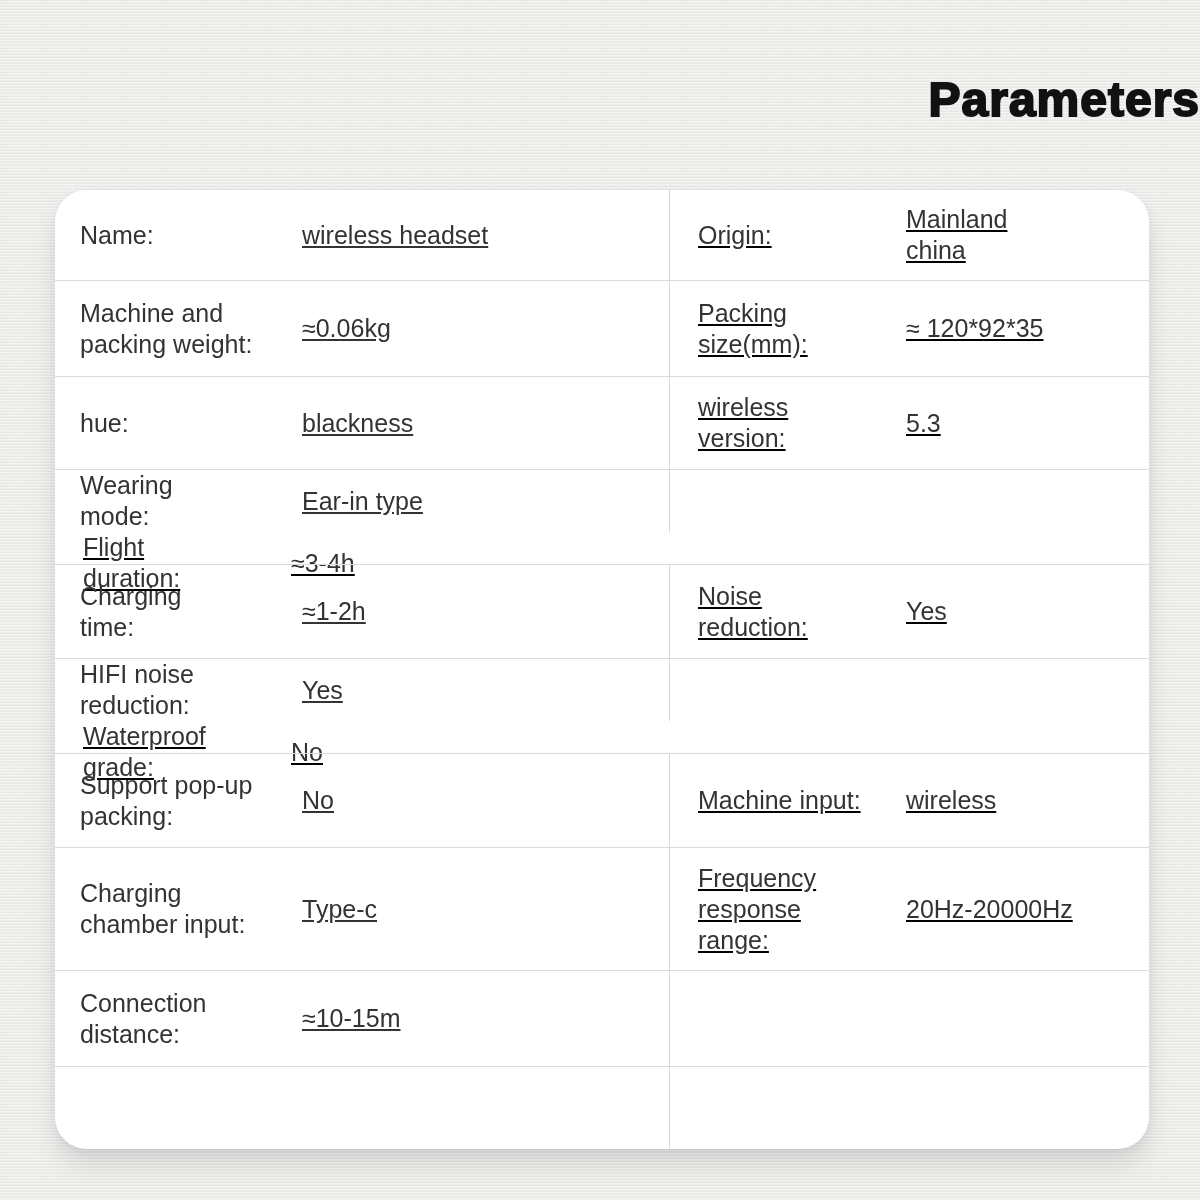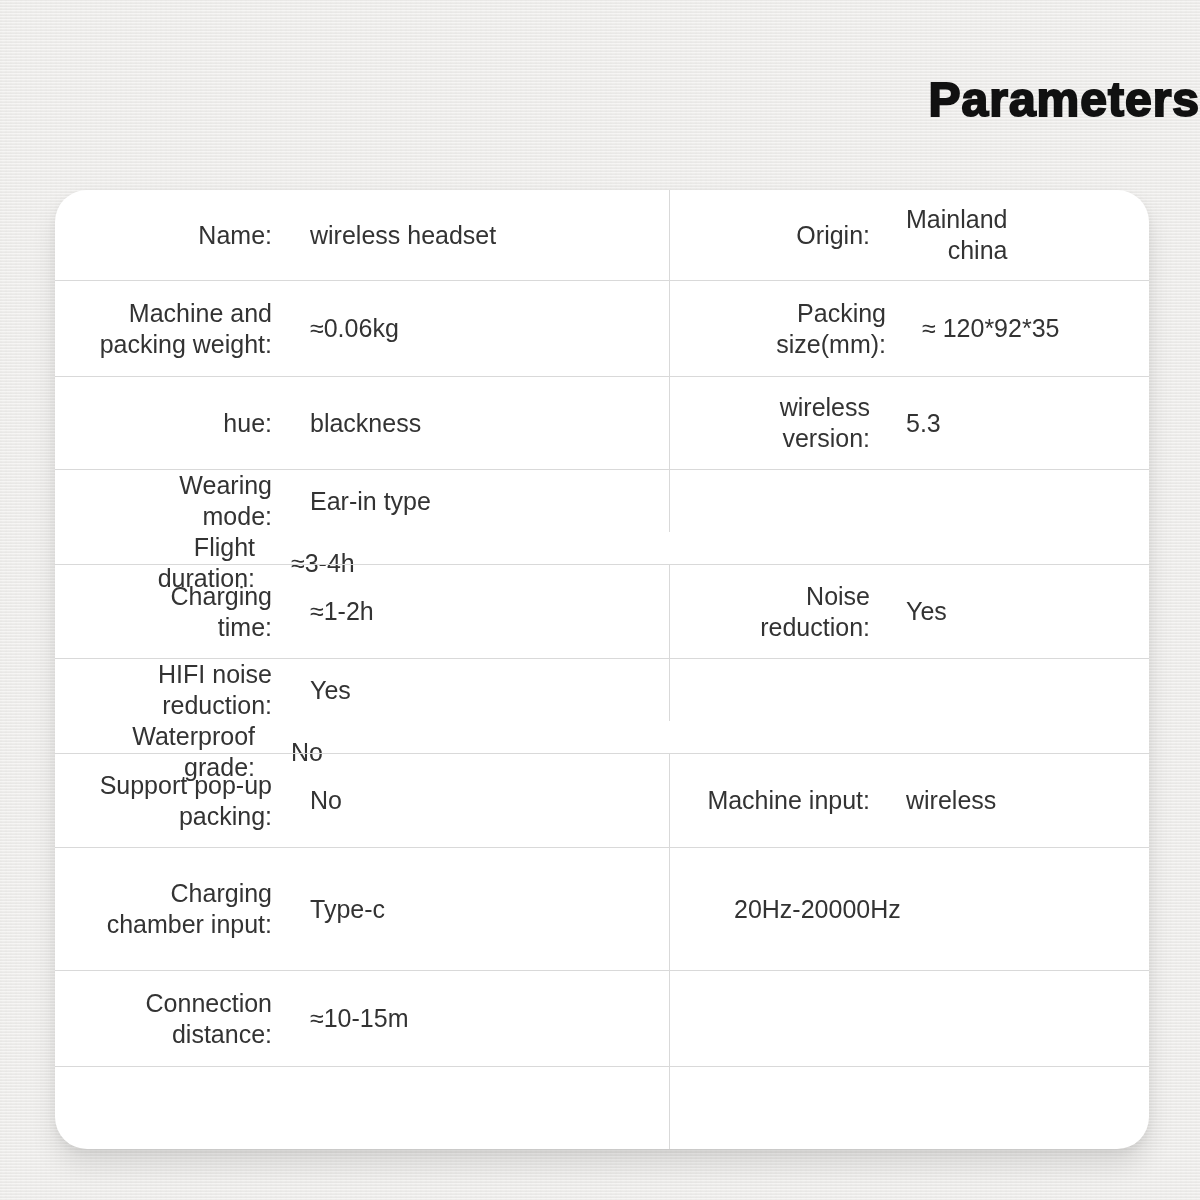--- a/index.html
+++ b/index.html
@@ -52,53 +52,53 @@
   }
 
   .trow {
     display: flex;
     flex: 0 0 auto;
   }
   .trow + .trow {
     border-top: 1px solid #d9d9d9;
   }
   .trow.h90  { height: 90px;  }
-  .trow.h95  { height: 95px; gap: 16px;  }
+  .trow.h95  { height: 95px;  }
   .trow.h92  { height: 92px;  }
   .trow.h94  { height: 94px; flex-direction: column;  }
   .trow.h93  { height: 93px;  }
   .trow.h122 { height: 122px; }
   .trow.fill { flex: 1 1 auto; }
 
   .cell {
     display: flex;
     align-items: center;
     box-sizing: border-box;
-    text-align: right;
   }
   .cell.left {
     width: 615px;
     border-right: 1px solid #d9d9d9;
     padding-left: 25px;
   }
   .cell.right {
     flex: 1;
     padding-left: 28px;
     padding-right: 16px;
+    text-decoration: underline;
   }
 
   .plabel, .pvalue {
     font-size: 25px;
     line-height: 31px;
     color: #333333;
     white-space: pre-line;
   }
   .cell.left  .plabel { width: 192px; flex: 0 0 auto; }
   .cell.right .plabel { width: 172px; flex: 0 0 auto; }
-  .cell.left  .pvalue { margin-left: 38px; }
+  .cell.left  .pvalue { margin-left: 30px; text-decoration: underline; }
   .cell.right .pvalue { margin-left: 36px; }
 </style>
 </head>
 <body>
 
 <div class="page-title">Parameters</div>
 
 <div class="card">
 
   <div class="trow h90">
@@ -189,20 +189,23 @@
     </div>
   </div>
 
   <div class="trow h122">
     <div class="cell left">
       <div class="plabel">Charging
 chamber input:</div>
       <div class="pvalue">Type-c</div>
     </div>
     <div class="cell right">
+      <div class="plabel">Frequency
+response
+range:</div>
       <div class="pvalue">20Hz-20000Hz</div>
     </div>
   </div>
 
   <div class="trow h95">
     <div class="cell left">
       <div class="plabel">Connection
 distance:</div>
       <div class="pvalue">≈10-15m</div>
     </div>

